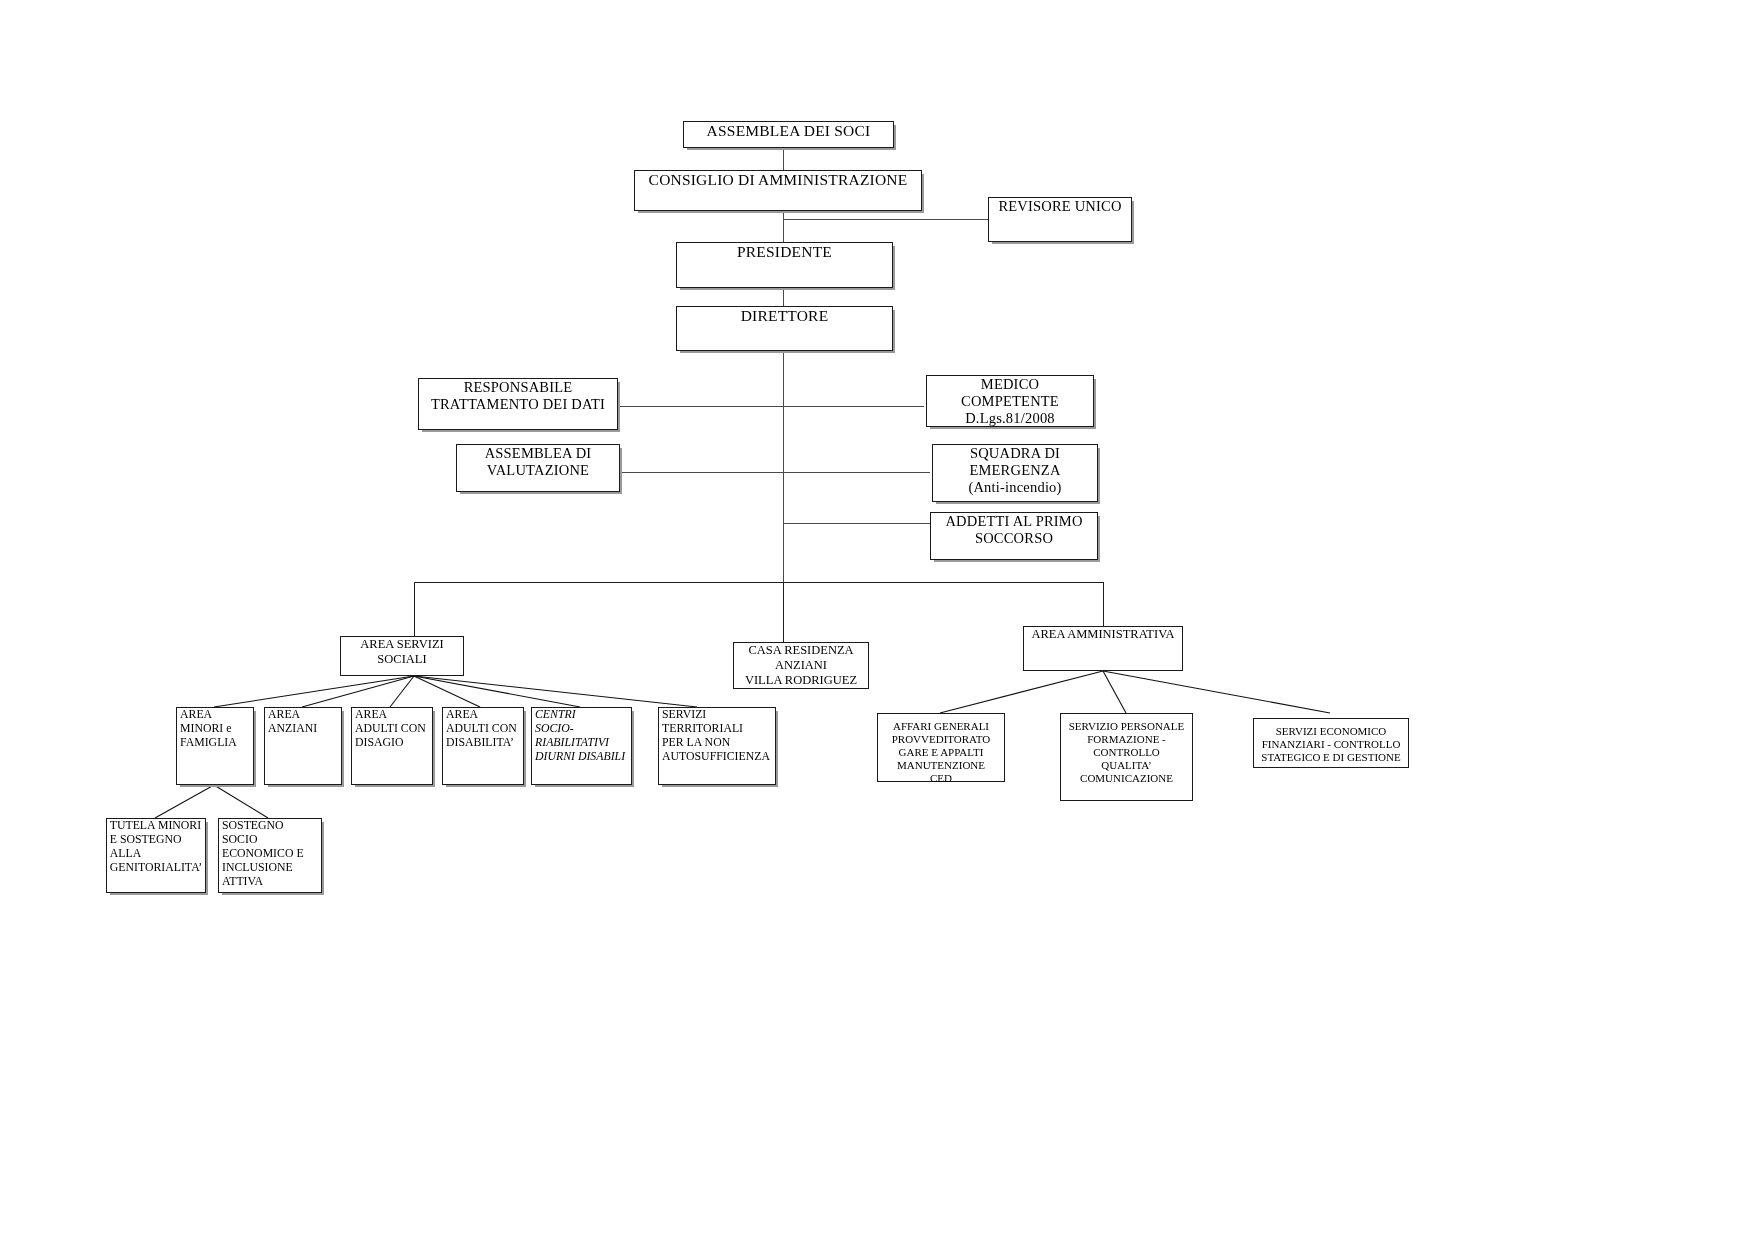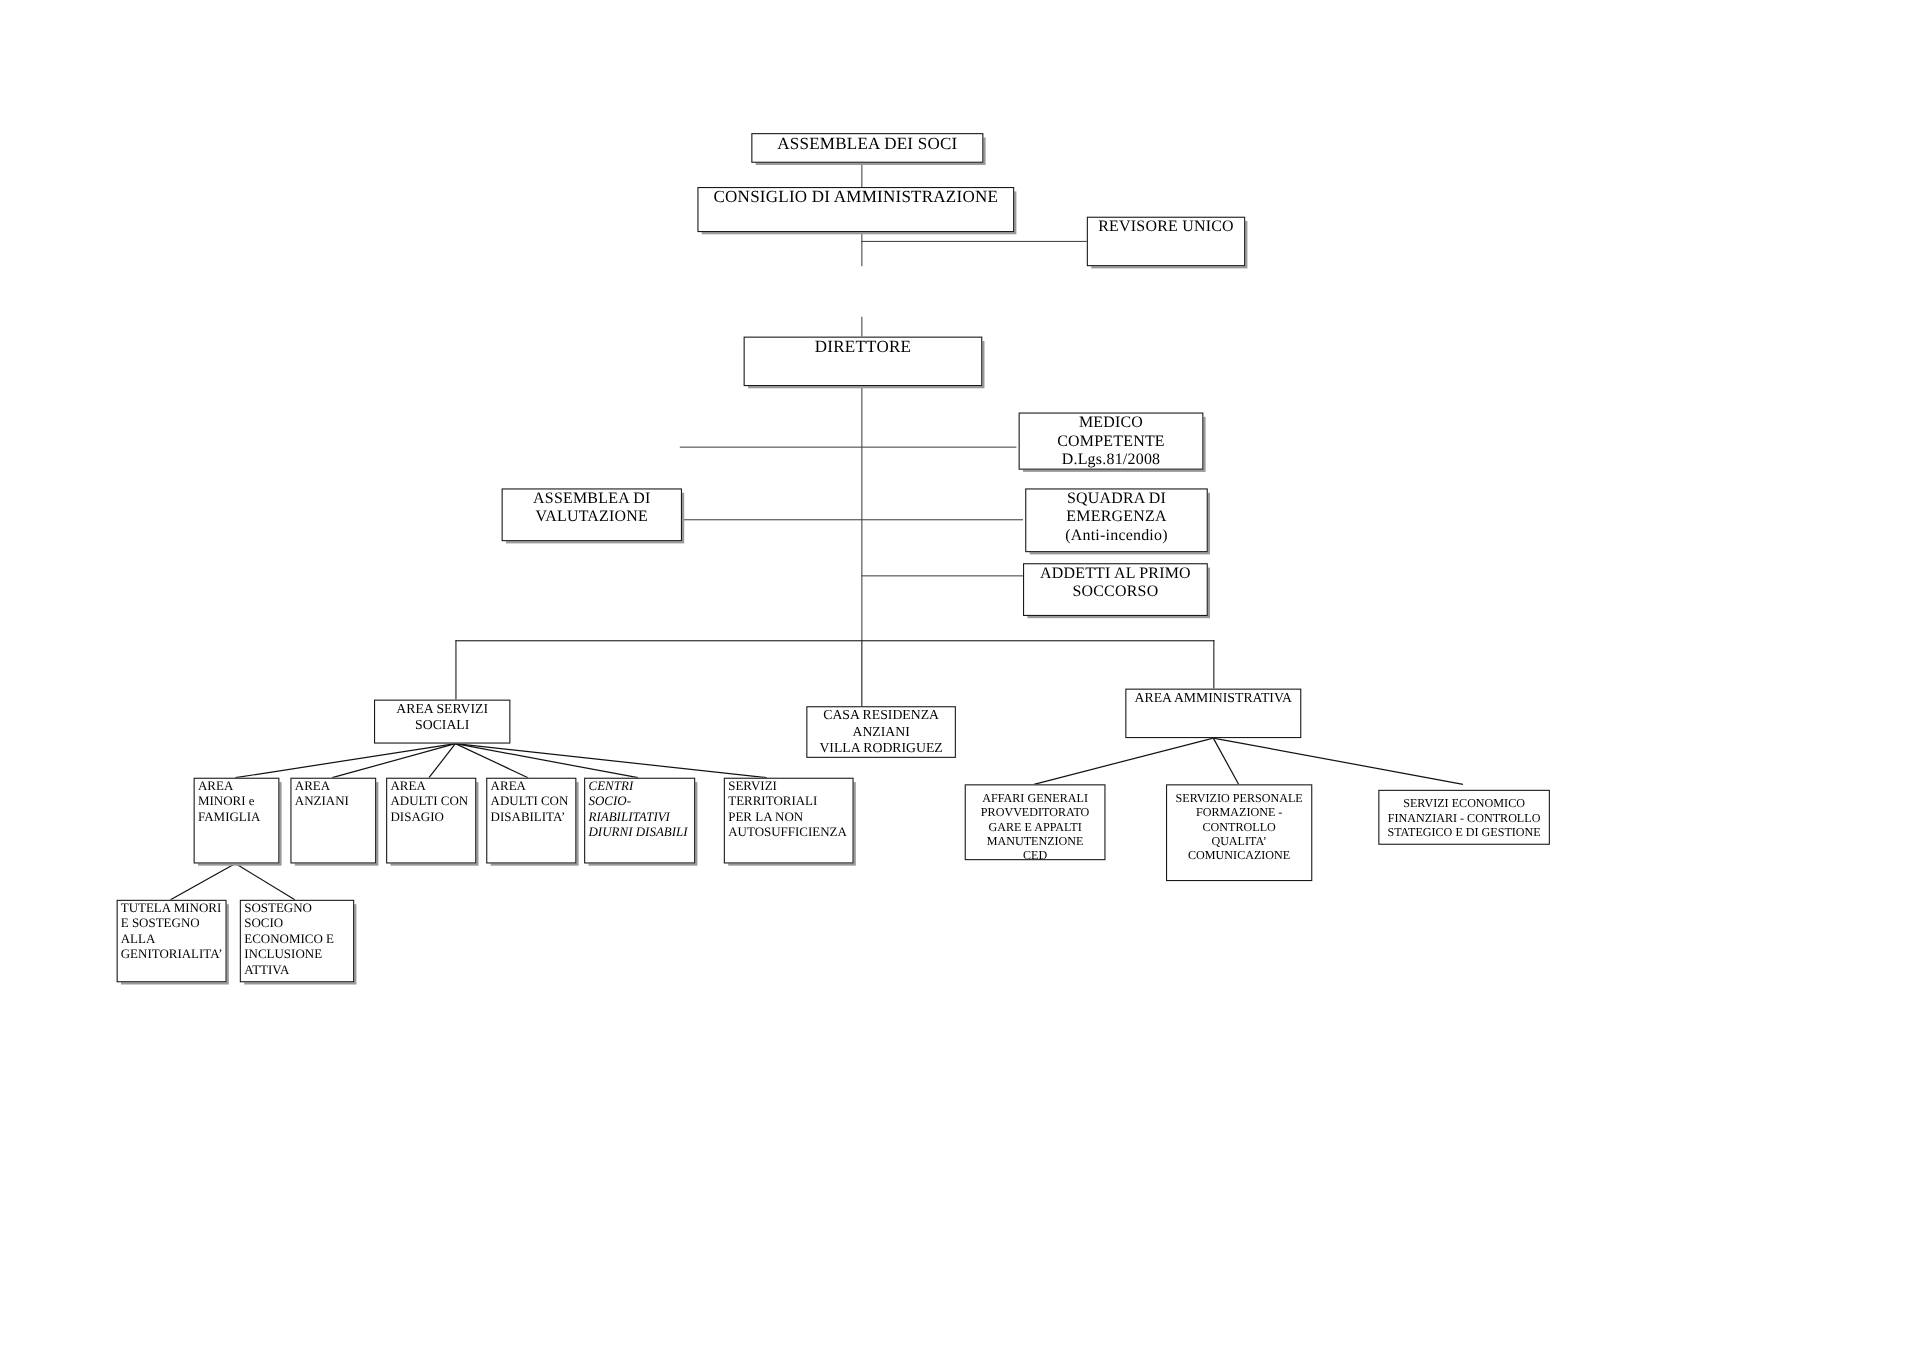--- a/index.html
+++ b/index.html
@@ -120,25 +120,32 @@
   </div>
 
   <div class="node shadow fs-15" style="left:634px; top:170px; width:288px; height:41px;">
     <span class="txt">CONSIGLIO DI AMMINISTRAZIONE</span>
   </div>
 
   <div class="node shadow fs-14" style="left:988px; top:197px; width:144px; height:45px;">
     <span class="txt">REVISORE UNICO</span>
   </div>
 
+  <div class="node shadow fs-15" style="left:676px; top:242px; width:217px; height:46px;">
+    <span class="txt">PRESIDENTE</span>
+  </div>
 
   <div class="node shadow fs-15" style="left:676px; top:306px; width:217px; height:45px;">
     <span class="txt">DIRETTORE</span>
   </div>
 
+  <div class="node shadow fs-14" style="left:418px; top:378px; width:200px; height:52px;">
+    <span class="txt">RESPONSABILE
+TRATTAMENTO DEI DATI</span>
+  </div>
 
   <div class="node shadow fs-14" style="left:926px; top:375px; width:168px; height:52px;">
     <span class="txt">MEDICO COMPETENTE
 D.Lgs.81/2008</span>
   </div>
 
   <div class="node shadow fs-14" style="left:456px; top:444px; width:164px; height:48px;">
     <span class="txt">ASSEMBLEA DI
 VALUTAZIONE</span>
   </div>

